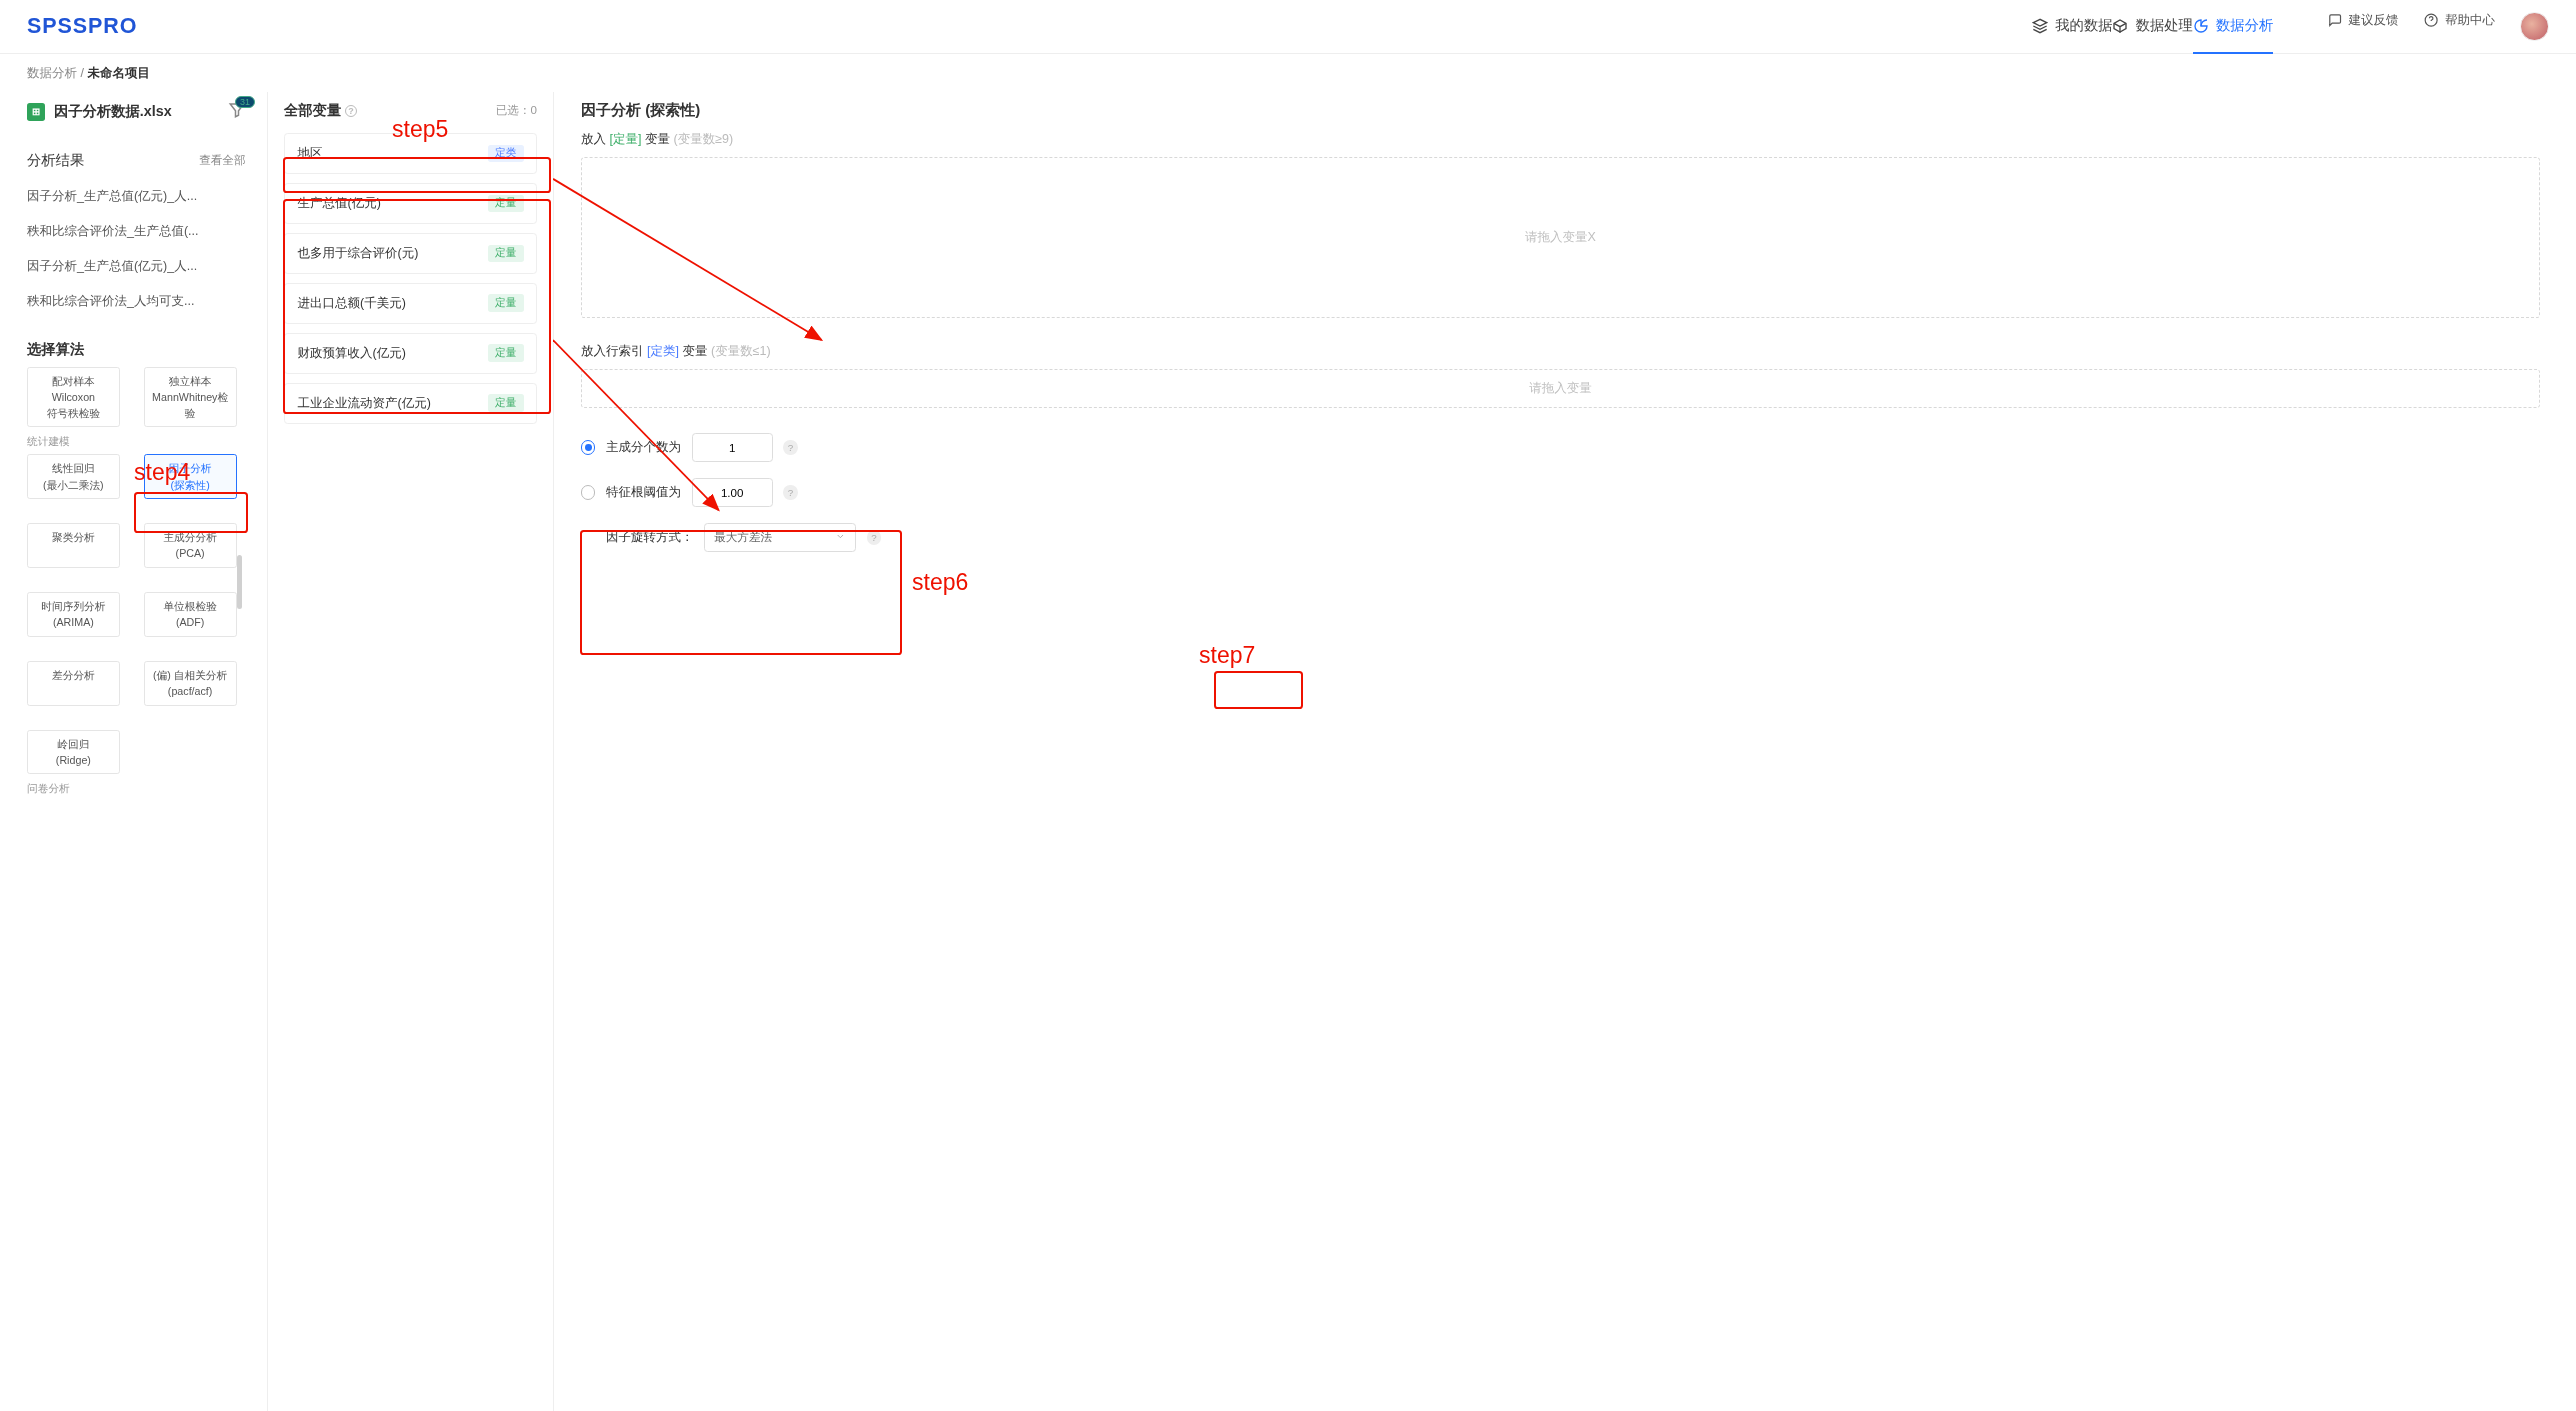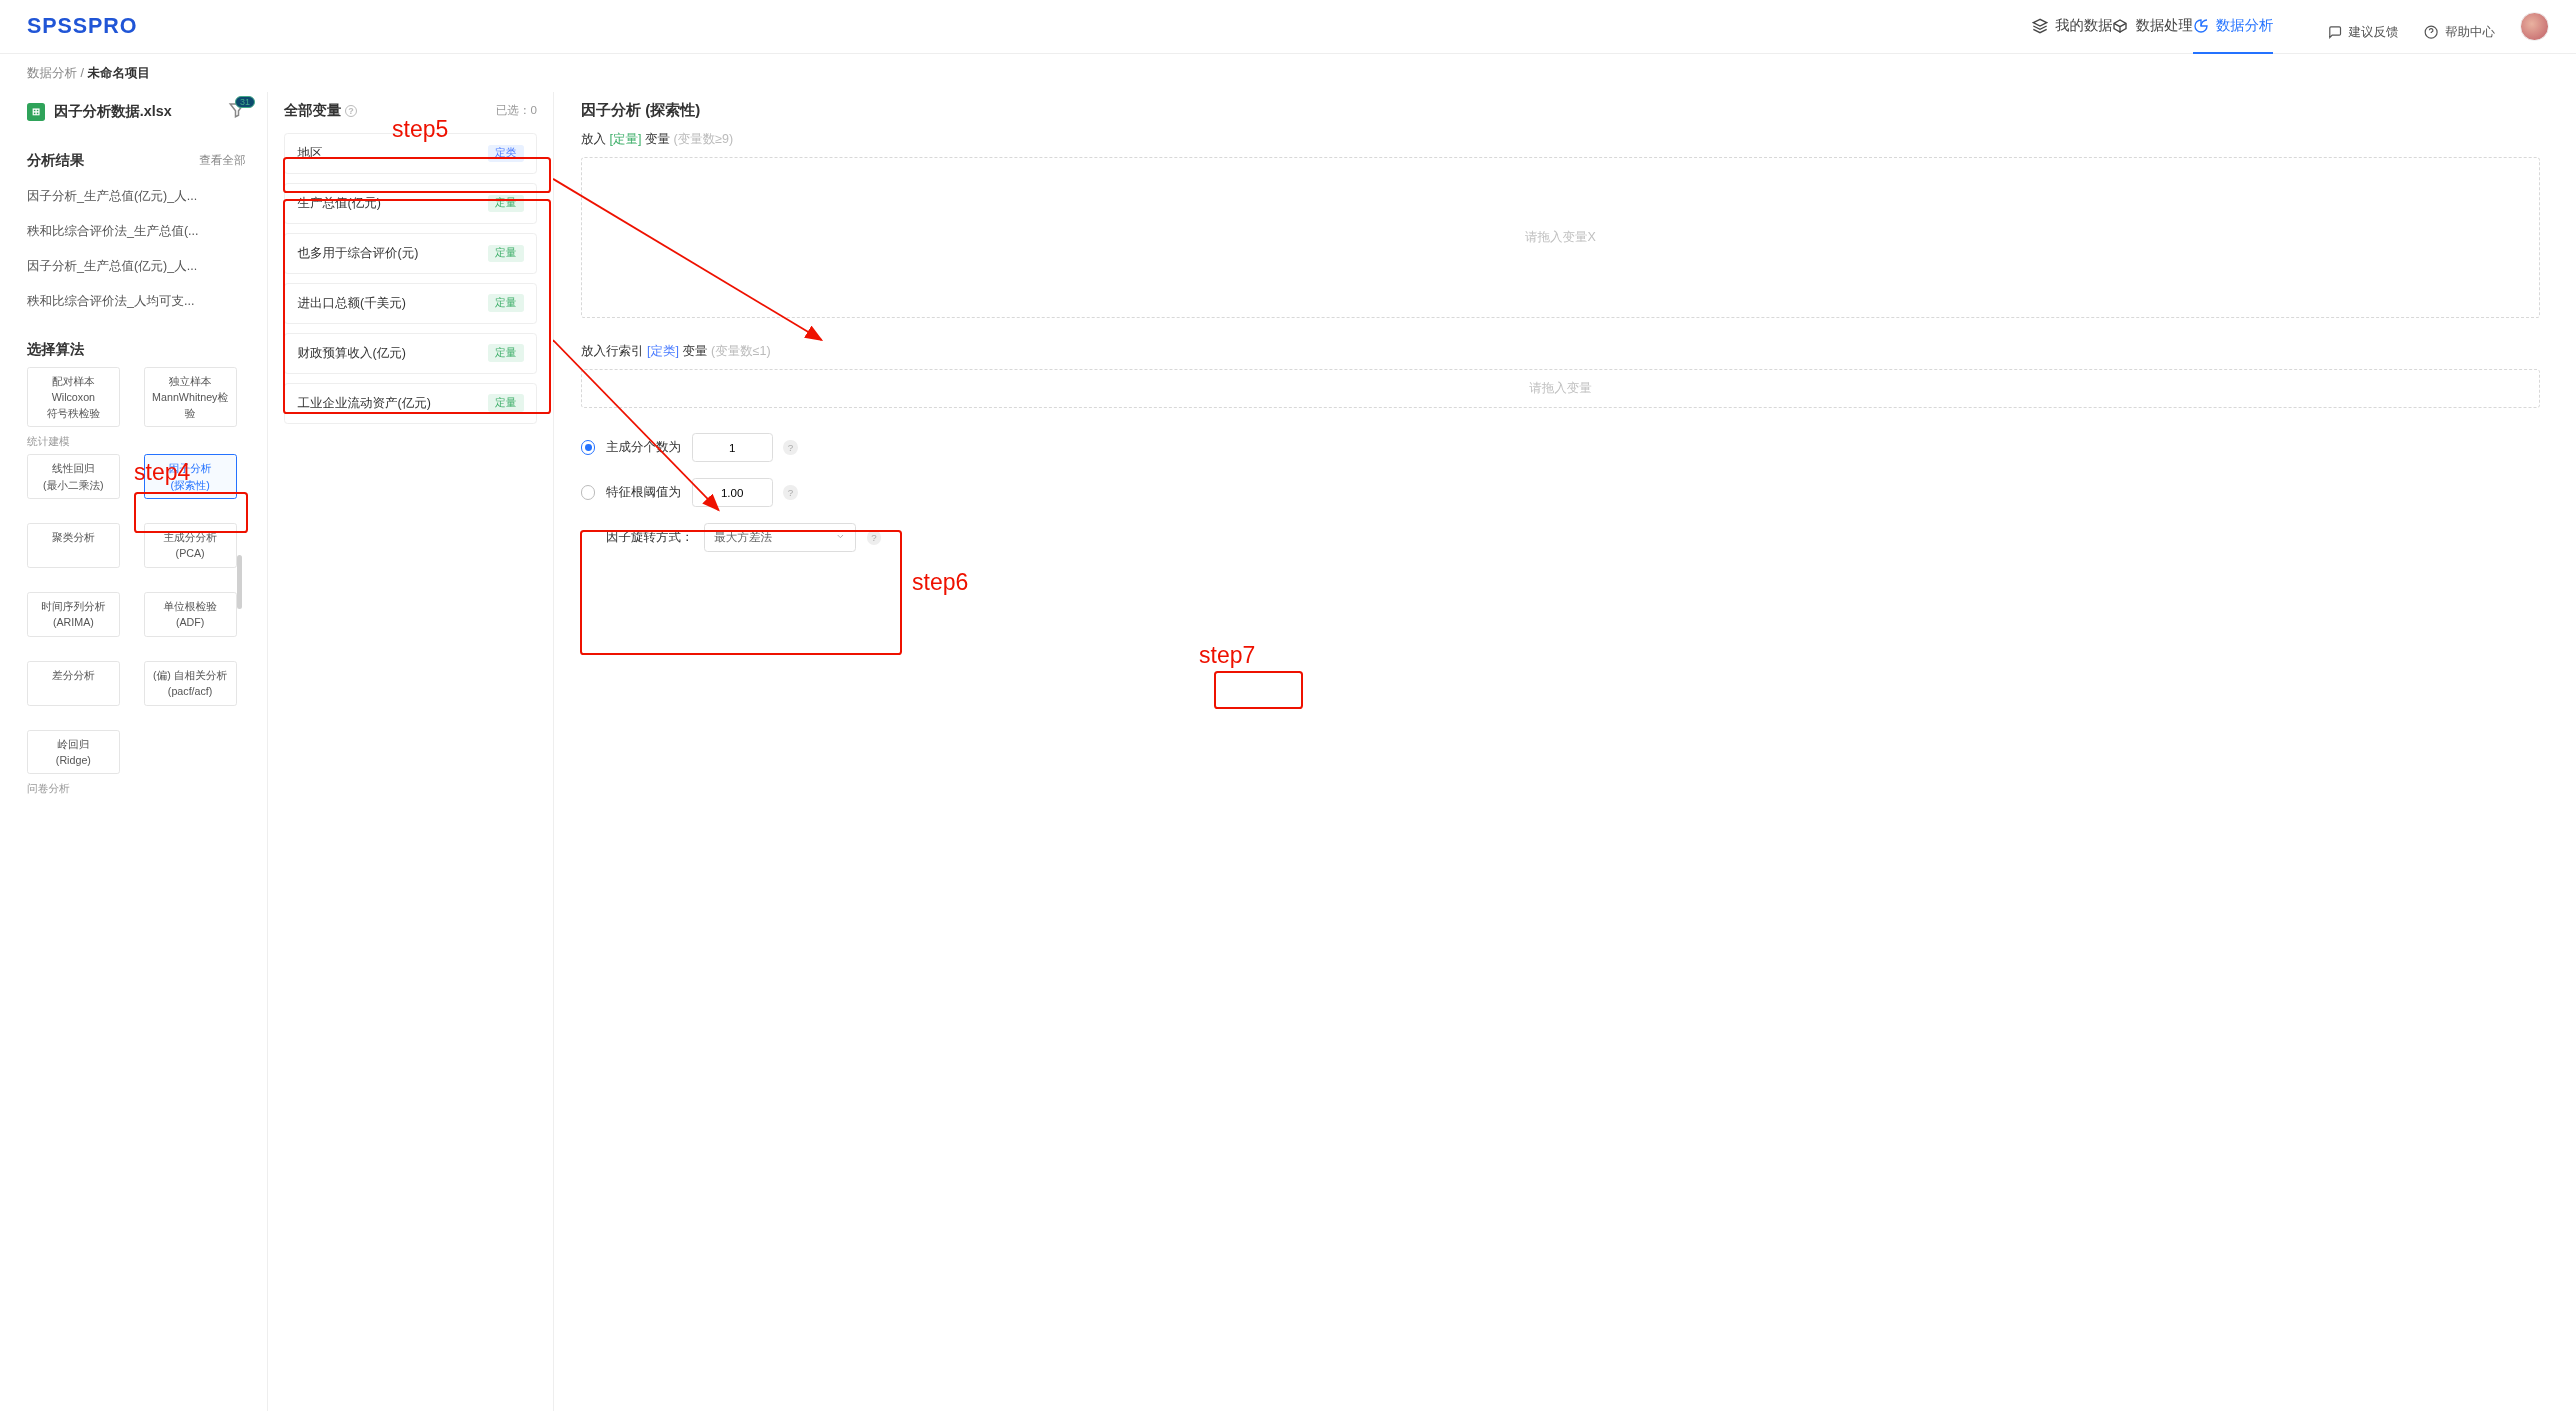--- a/index.html
+++ b/index.html
@@ -3,39 +3,39 @@
 <meta charset="utf-8">
 <style>
 * { box-sizing: border-box; margin: 0; padding: 0; }
 body { font-family: -apple-system, BlinkMacSystemFont, "Segoe UI", "PingFang SC", "Microsoft YaHei", sans-serif; font-size: 12.5px; color: #333; background: #fff; }
 .topbar { height: 54px; border-bottom: 0.9px solid #eee; display: flex; align-items: center; padding: 0 27px; }
 .logo { font-size: 21.5px; font-weight: 800; color: #2055d6; letter-spacing: 0.9px; }
 .top-nav { display: flex; margin-left: auto; margin-right: 54px; }
 .nav-item { display: flex; align-items: center; gap: 7.2px; font-size: 14.3px; color: #444; cursor: pointer; height: 54px; border-bottom: 2.7px solid transparent; }
 .nav-item.active { color: #2472ff; border-bottom-color: #2472ff; }
 .nav-icon { width: 16px; height: 16px; display: inline-flex; align-items: center; justify-content: center; }
-.top-right { display: flex; align-items: flex-end; gap: 25px; }
+.top-right { display: flex; align-items: flex-start; gap: 25px; }
 .top-right-item { display: flex; align-items: center; gap: 5.4px; color: #555; cursor: pointer; }
 .avatar { width: 29px; height: 29px; border-radius: 50%; background: radial-gradient(circle at 40% 40%, #e9b2a0, #c77 70%); border: 1.8px solid #eee; }
 
 .breadcrumb { padding: 10.7px 27px; color: #888; font-size: 12.5px; }
 .breadcrumb .current { color: #333; font-weight: 600; }
 
 .layout { display: flex; height: calc(100vh - 89px); }
 
 .left-col { width: 268px; border-right: 0.9px solid #eee; padding: 9px 21.5px 0 27px; display: flex; flex-direction: column; overflow: hidden; }
 .file-row { display: flex; align-items: center; gap: 9px; margin-bottom: 16px; }
 .file-icon { width: 18px; height: 18px; background: #2fa35a; border-radius: 2.7px; color: #fff; display: flex; align-items: center; justify-content: center; font-size: 9.8px; font-weight: bold; }
 .file-name { font-weight: 700; font-size: 14.3px; flex: 1; }
 .filter-badge { position: relative; cursor: pointer; }
 .filter-badge svg { width: 18px; height: 18px; stroke: #888; }
 .filter-badge .count { position: absolute; top: -5.4px; right: -9px; background: #0c4a6e; border: 0.9px solid #4a8; color: #4a8; font-size: 9px; border-radius: 7.2px; padding: 0 3.6px; }
 
 .section-head { display: flex; align-items: center; justify-content: space-between; margin: 12.5px 0 9px; }
-.section-head .title { font-weight: 700; font-size: 14.3px; }
+.section-head .title { font-weight: 400; font-size: 14.3px; }
 .section-head .link { color: #888; font-size: 11.6px; cursor: pointer; }
 
 .result-list { }
 .result-item { padding: 9px 0; color: #555; white-space: nowrap; overflow: hidden; text-overflow: ellipsis; cursor: pointer; }
 
 .algo-head { font-weight: 700; font-size: 14.3px; margin: 21.5px 0 7.2px; }
 .algo-cat { color: #999; font-size: 10.7px; margin: 7.2px 0 5.4px; }
 .algo-grid { display: grid; grid-template-columns: 1fr 1fr; gap: 24px; }
 .algo-box { border: 0.9px solid #e5e5e5; border-radius: 2.7px; padding: 5.4px 3.6px; text-align: center; font-size: 10.7px; line-height: 1.5; color: #555; cursor: pointer; }
 .algo-box.active { border-color: #2472ff; color: #2472ff; background: #f6faff; }

